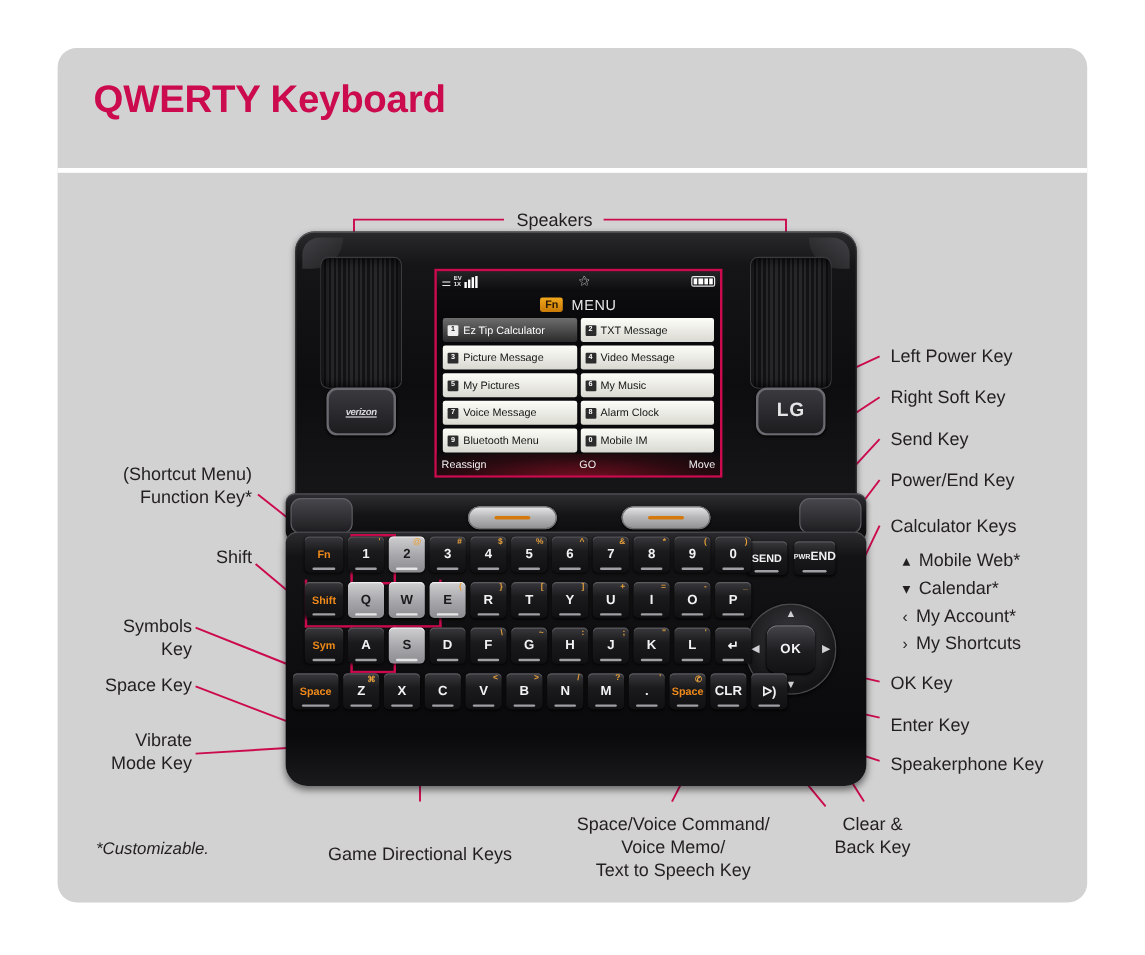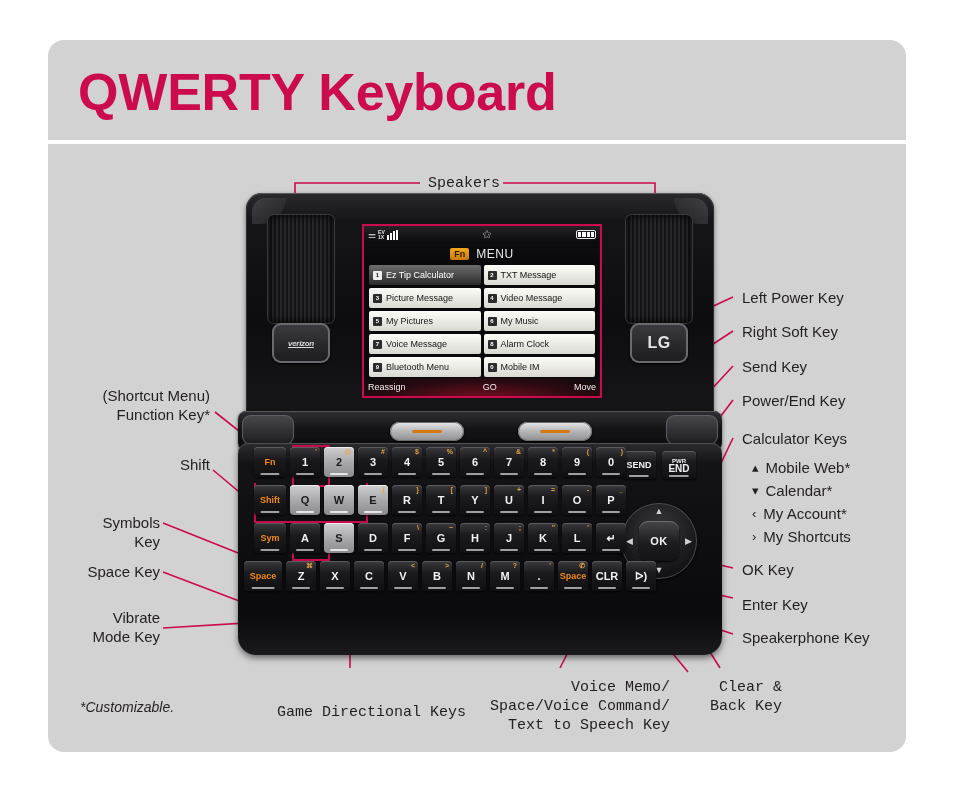--- a/index.html
+++ b/index.html
@@ -3,21 +3,21 @@
 <meta charset="utf-8">
 <style>
   html,body{margin:0;padding:0;background:#ffffff;}
   body{width:954px;height:796px;font-family:"Liberation Sans",sans-serif;overflow:hidden;}
   .page{position:relative;width:954px;height:796px;}
 
   
   .card{position:absolute;left:48px;top:40px;width:858px;height:712px;
         background:#d2d2d2;border-radius:16px;}
   .card-title-band{position:absolute;left:0;top:0;width:100%;height:98px;}
-  .title{position:absolute;left:30px;top:26px;font-size:52px;font-weight:bold;
+  .title{position:absolute;left:30px;top:26px;font-size:32px;font-weight:bold;
          color:#cc0a4e;letter-spacing:-0.2px;line-height:1;}
   .divider{position:absolute;left:0;top:100px;width:100%;height:4px;background:#ffffff;}
 
   
   .phone{position:absolute;left:238px;top:193px;width:484px;height:462px;}
 
   .phone-top{position:absolute;left:8px;top:0;width:468px;height:232px;
     background:linear-gradient(180deg,#2a2a2c 0%,#151517 12%,#0d0d0f 55%,#17171a 100%);
     border-radius:16px 16px 6px 6px;
     box-shadow:inset 0 1px 0 #5a5a5e, inset 0 0 0 1px #2e2e31, 0 2px 5px rgba(0,0,0,.5);}
@@ -129,21 +129,21 @@
     color:#f3f3f5;font-size:11px;font-weight:bold;letter-spacing:.5px;}
   .dpad .ar{position:absolute;color:#cfcfd4;font-size:9px;line-height:9px;}
   .dpad .ar.up{left:50%;transform:translateX(-50%);top:4px;}
   .dpad .ar.dn{left:50%;transform:translateX(-50%);bottom:4px;}
   .dpad .ar.lf{left:5px;top:50%;transform:translateY(-50%);}
   .dpad .ar.rt{right:5px;top:50%;transform:translateY(-50%);}
 
   
   .lbl{position:absolute;font-size:15px;color:#231f20;line-height:19px;white-space:nowrap;}
   .lbl.r{text-align:right;}
-  .lbl.c{text-align:right;font-family:Liberation Mono, monospace;}
+  .lbl.c{text-align:center;}
   .ital{font-style:italic;font-size:14px;}
   svg.lines{position:absolute;left:0;top:0;width:954px;height:796px;pointer-events:none;}
   .dot{position:absolute;width:5px;height:5px;border-radius:50%;background:#cc0a4e;}
 </style>
 </head>
 <body>
 
 <div class="page">
 
   <div class="card">
@@ -309,21 +309,21 @@
           <i></i>
         </div>
     </div>
 
     <div class="kbd" id="kbd">
 
       <div class="key" style="left:384px;top:8px;width:34px;height:28px;font-size:9px;">
         <span>SEND</span>
         <span class="under"></span>
       </div>
-      <div class="key tiny" style="left:424px;top:8px;width:34px;height:28px;flex-direction:column;">
+      <div class="key tiny" style="left:424px;top:8px;width:34px;height:28px;flex-direction:row;">
         <span style="font-size:6px;">PWR</span>
         <span style="font-size:10px;">END</span>
         <span class="under"></span>
       </div>
 
       <div class="dpad">
         <span class="ar up">▲</span>
         <span class="ar dn">▼</span>
         <span class="ar lf">◀</span>
         <span class="ar rt">▶</span>
@@ -595,22 +595,22 @@
   </div>
 
   <div class="lbl" style="left:742px;top:560px;">OK Key</div>
   <div class="lbl" style="left:742px;top:595px;">Enter Key</div>
   <div class="lbl" style="left:742px;top:628px;">Speakerphone Key</div>
 
   <div class="lbl c" style="left:234px;top:678px;width:232px;margin-top:25px;">
     <div>Game Directional Keys</div>
   </div>
   <div class="lbl c" style="left:452px;top:678px;width:218px;">
+    <div>Space/Voice Command/</div>
     <div>Voice Memo/</div>
-    <div>Space/Voice Command/</div>
     <div>Text to Speech Key</div>
   </div>
   <div class="lbl c" style="left:672px;top:678px;width:110px;">
     <div>Clear &amp;</div>
     <div>Back Key</div>
   </div>
 
 </div>
 
 </body></html>

